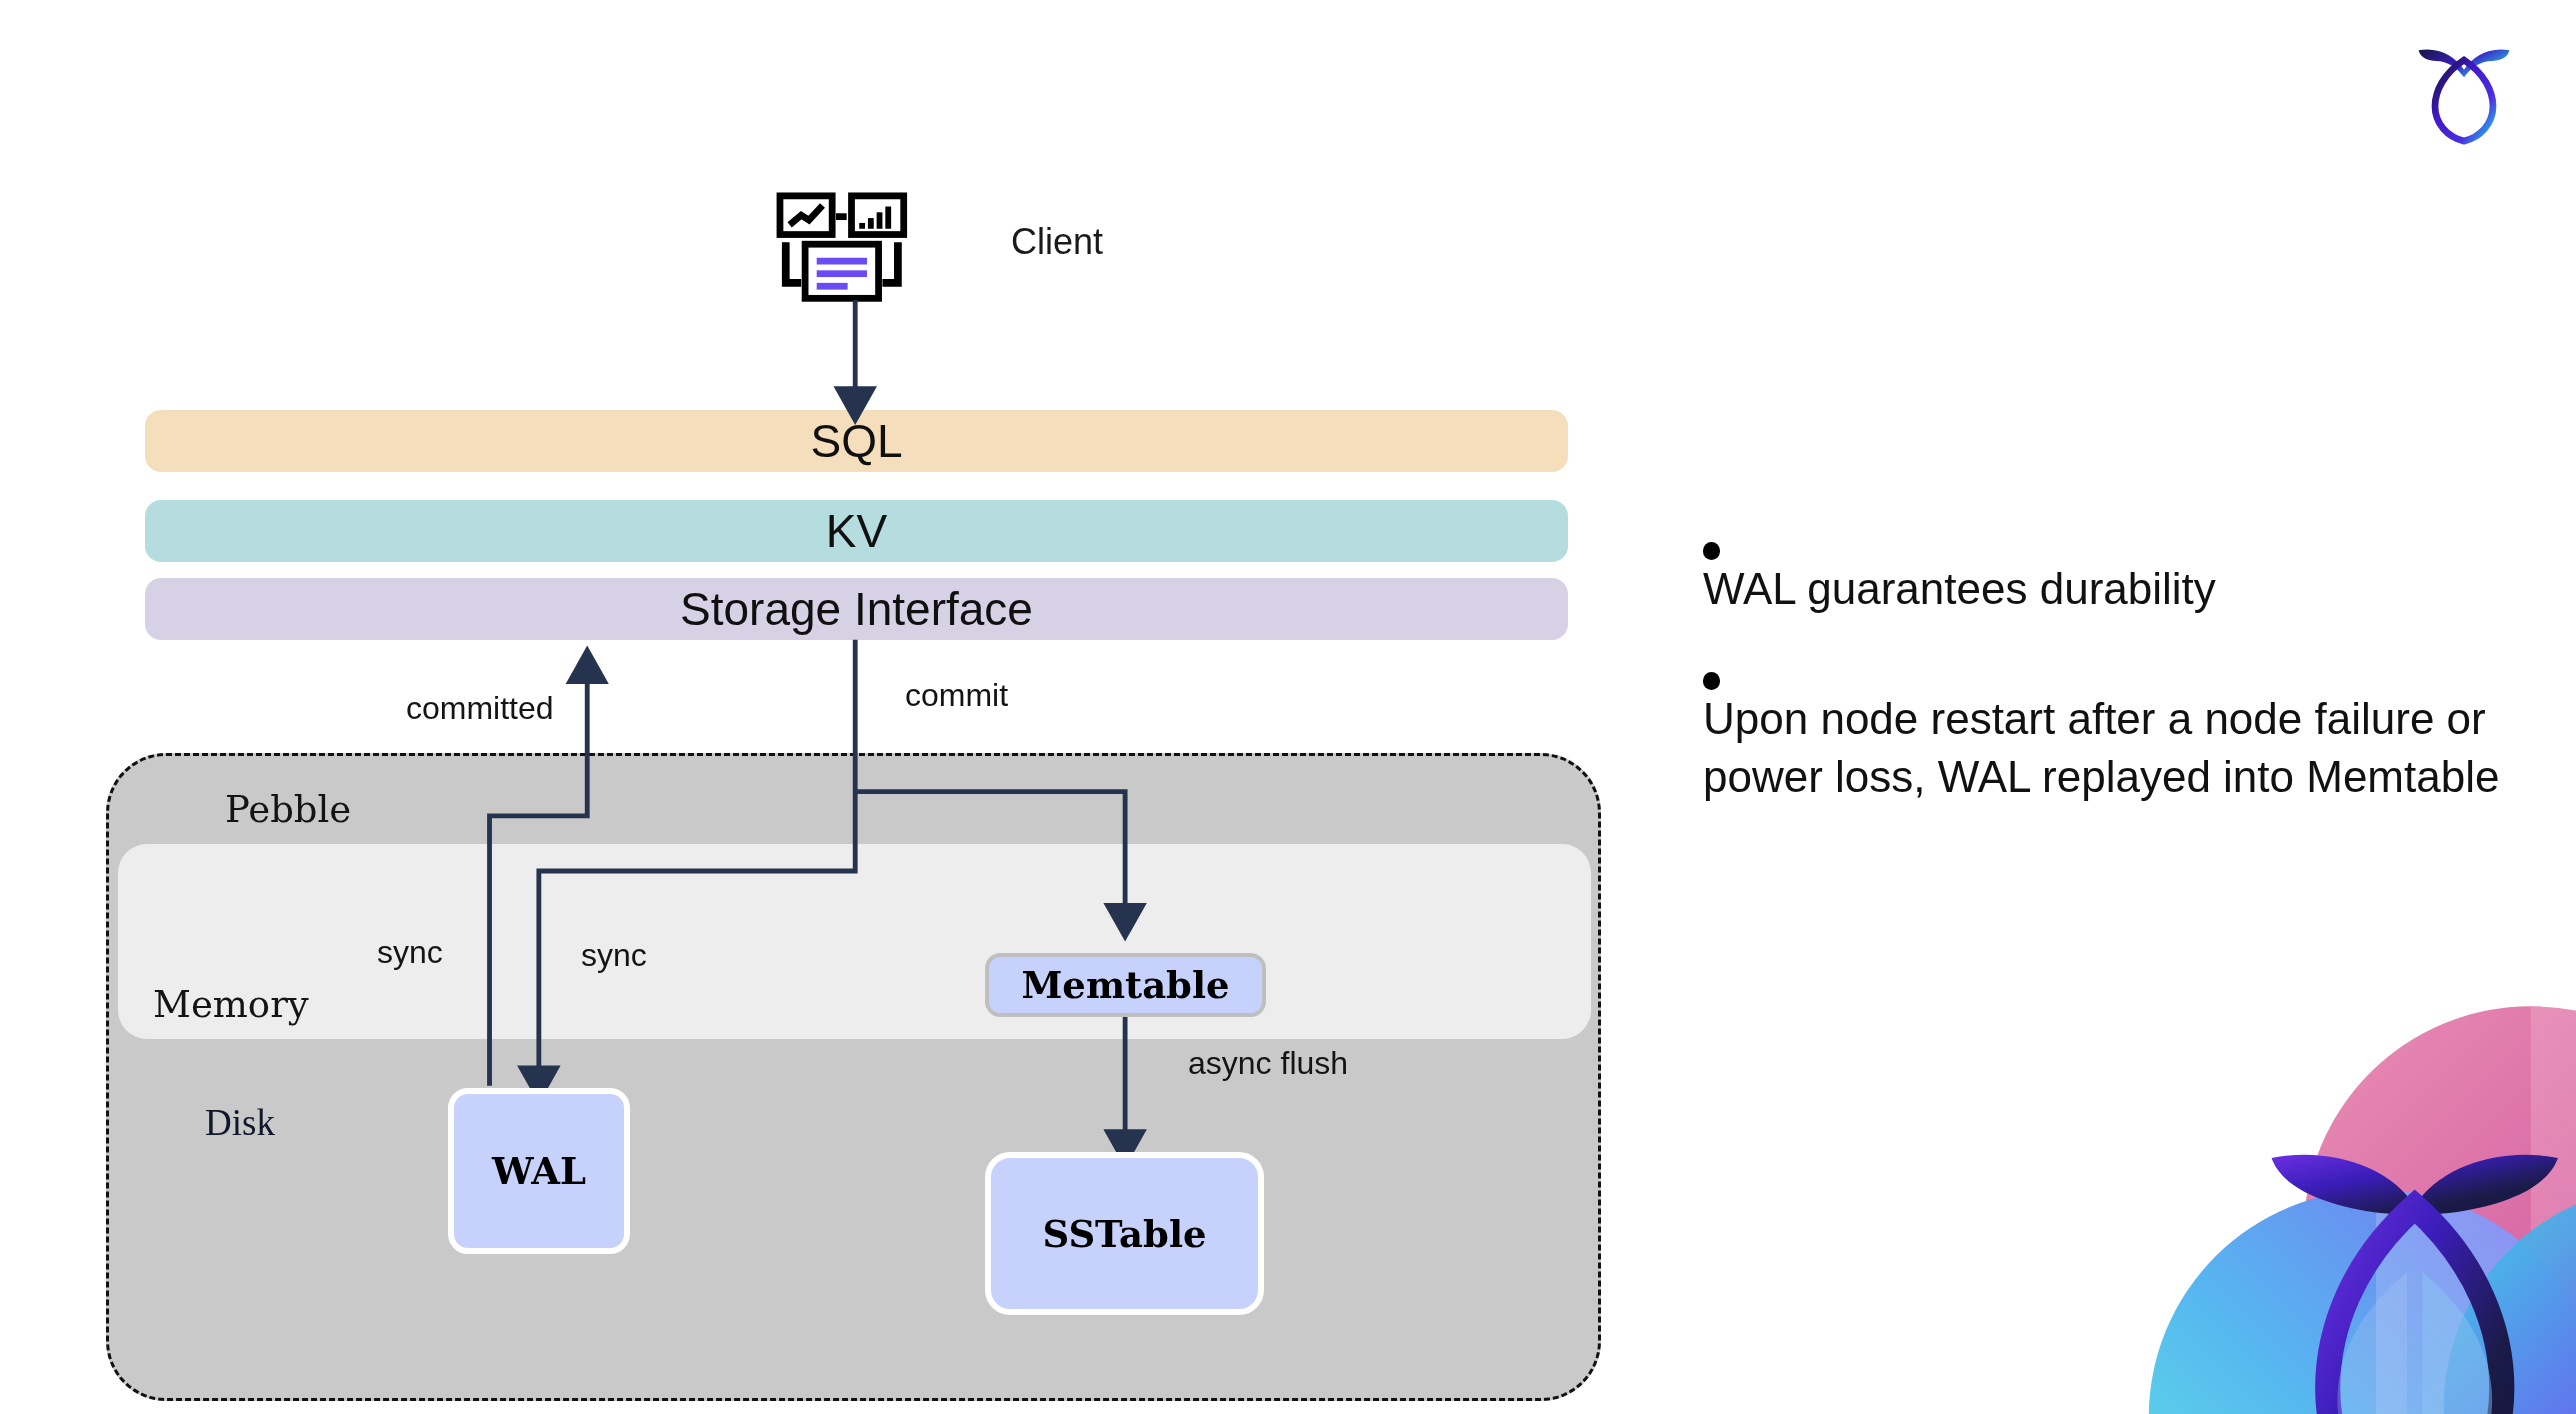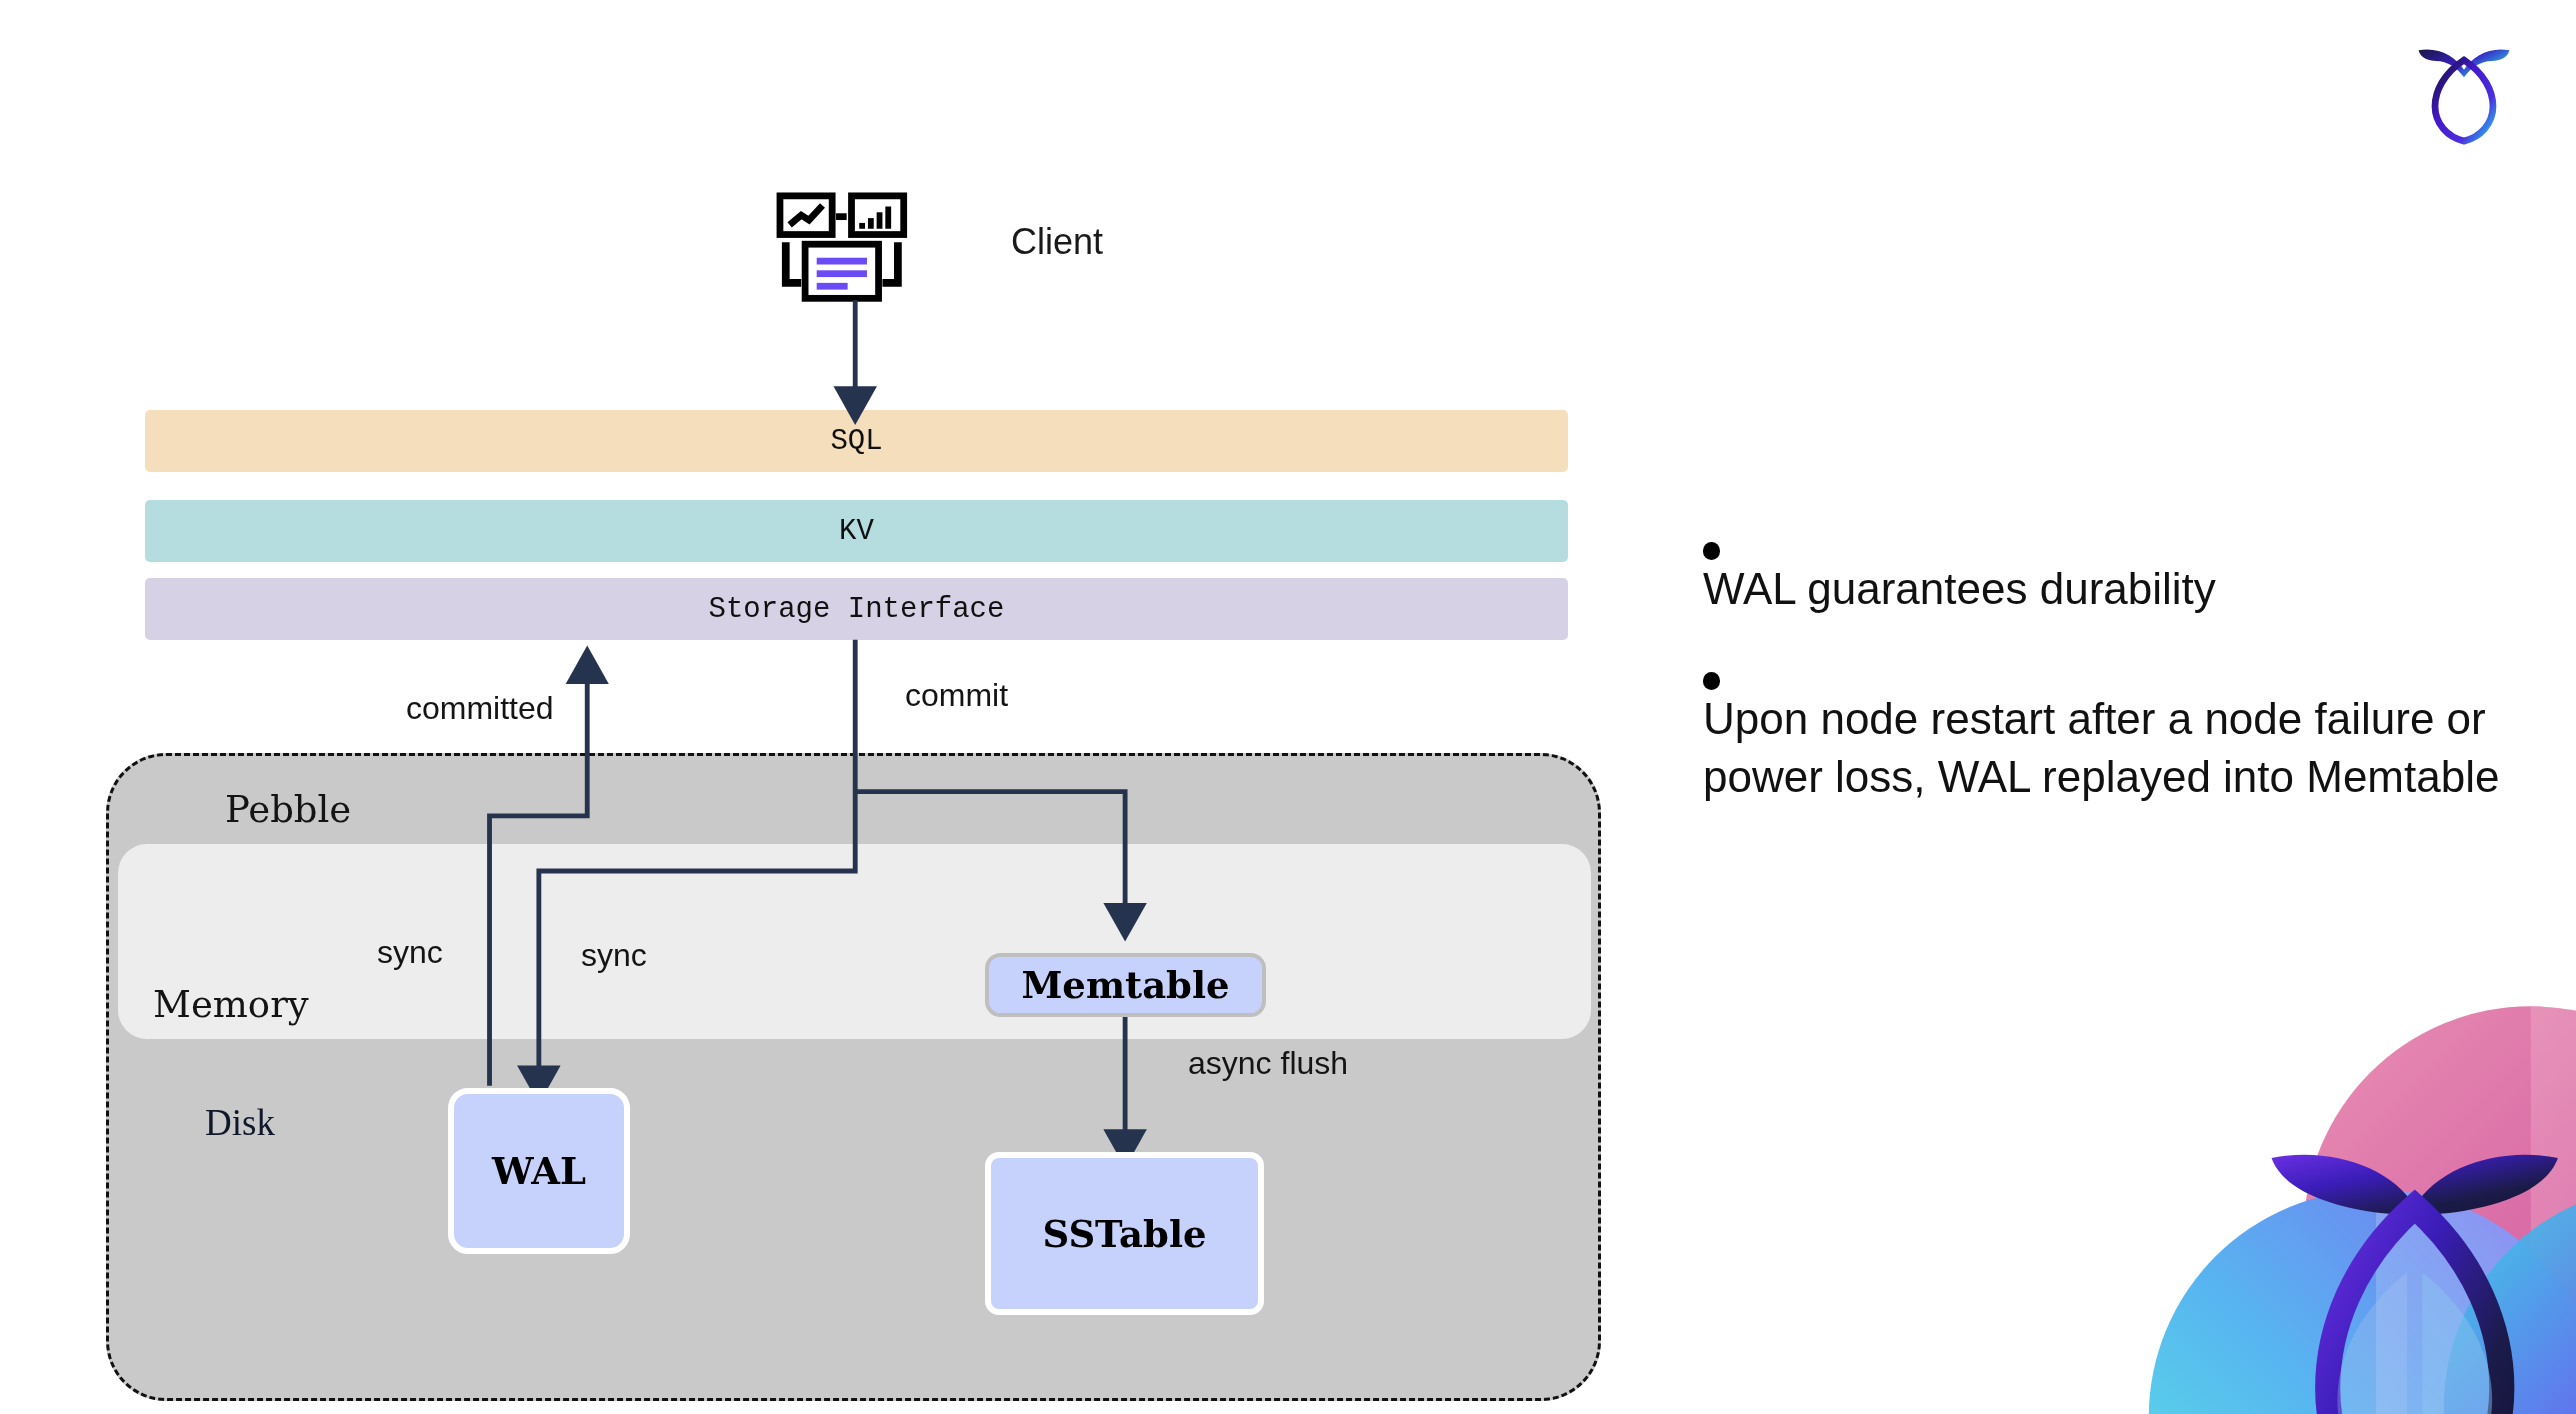--- a/index.html
+++ b/index.html
@@ -64,26 +64,26 @@
     color: #1a1a1a;
     white-space: nowrap;
   }
 
   
   .layer-bar {
     position: absolute;
     left: 145px;
     width: 1423px;
     height: 62px;
-    border-radius: 5px;
+    border-radius: 16px;
     display: flex;
     align-items: center;
     justify-content: center;
-    font-family: Liberation Mono, monospace;
-    font-size: 29px;
+    font-family: Liberation Sans, sans-serif;
+    font-size: 46px;
     color: #101010;
   }
   #bar-sql { top: 410px; background: #F4DEBC; }
   #bar-kv  { top: 500px; background: #B5DCDE; }
   #bar-si  { top: 578px; background: #D6D1E4; }
 
   
   #pebble-box {
     position: absolute;
     left: 106px; top: 753px;
@@ -146,21 +146,21 @@
     left: 448px; top: 1088px;
     width: 182px; height: 166px;
     border: 6.8px solid #ffffff;
     border-radius: 20px;
     font-size: 37px;
   }
   #node-sstable {
     left: 985px; top: 1152px;
     width: 279px; height: 163px;
     border: 6.8px solid #ffffff;
-    border-radius: 14px;
+    border-radius: 25px;
     font-size: 37px;
   }
 
   
   .edge-label {
     position: absolute;
     font-family: "Liberation Sans", sans-serif;
     font-size: 32px;
     color: #141414;
     white-space: nowrap;

